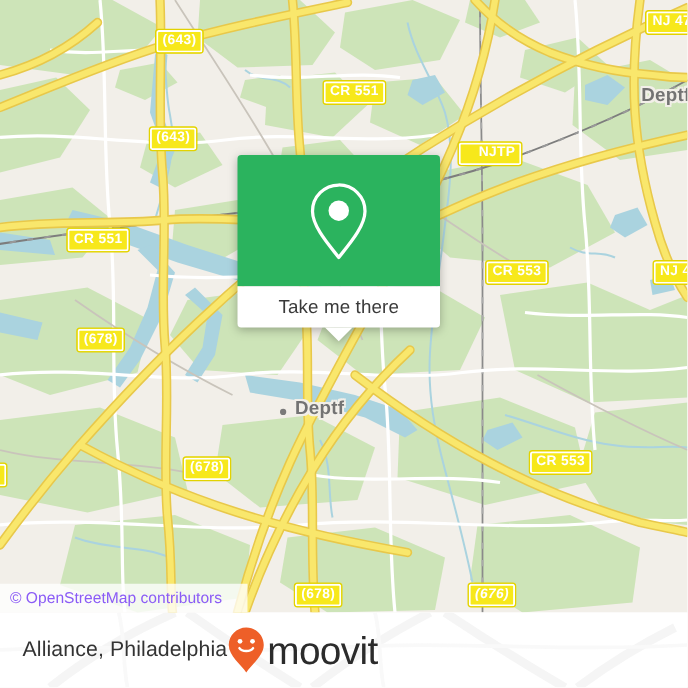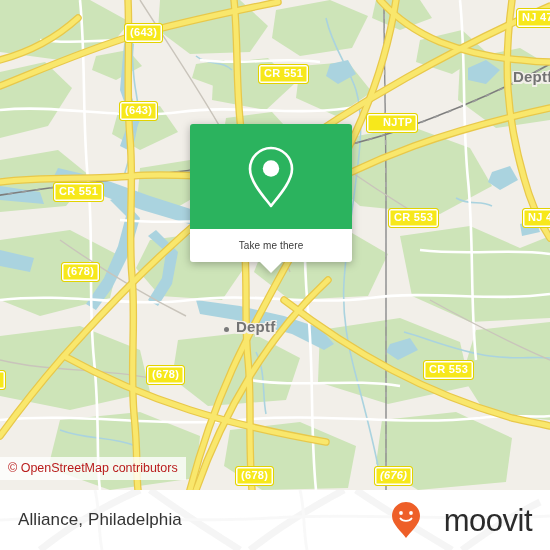--- a/index.html
+++ b/index.html
@@ -90,58 +90,57 @@
   #popup-footer {
     position: relative;
     height: 33px;
     background: #ffffff;
     border-radius: 0 0 3px 3px;
     display: flex;
     align-items: center;
     justify-content: center;
   }
   #popup-label {
-    font-size: 10px;
+    font-size: 15px;
     color: #3a3a3a;
     letter-spacing: .1px;
   }
   #popup-tail {
     position: absolute;
     left: 50%;
     bottom: -11px;
     margin-left: -11px;
     width: 0; height: 0;
     border-left: 11px solid transparent;
     border-right: 11px solid transparent;
     border-top: 11px solid #ffffff;
   }
 
   
   #attribution {
     position: absolute;
     left: 0;
-    bottom: 10px;
-    padding: 4px 8px 5px 8px;
+    bottom: 0;
+    padding: 4px 20px 5px 8px;
     background: rgba(255,255,255,.78);
     font-size: 12.5px;
-    color: #b91c1c;
+    color: #8b5cf6;
     white-space: nowrap;
   }
 
   
   #bottom-bar {
     position: absolute;
     left: 0;
     top: 490px;
     width: 550px;
     height: 60px;
     background: #ffffff;
     display: flex;
     align-items: center;
-    justify-content: space-between;
     padding: 0 18px;
     box-sizing: border-box;
     overflow: hidden;
   }
   #bottom-bar-watermark {
     position: absolute;
     left: 0; top: 0;
     width: 550px; height: 60px;
     opacity: .55;
     pointer-events: none;
@@ -156,21 +155,20 @@
     position: relative;
     display: flex;
     align-items: center;
     gap: 2px;
   }
   #brand-word {
     font-size: 31px;
     color: #2b2b2b;
     letter-spacing: -0.5px;
     line-height: 1;
-    margin-left: 21px;
   }
 </style>
 </head>
 <body>
 
 <div id="root">
 
   <div id="map">
 
     <svg id="map-svg" width="550" height="490" viewBox="0 0 550 490">

